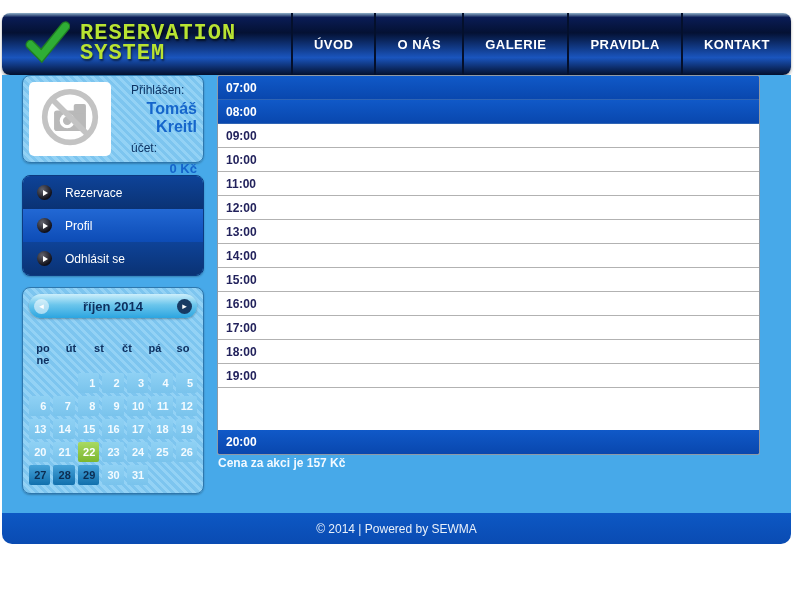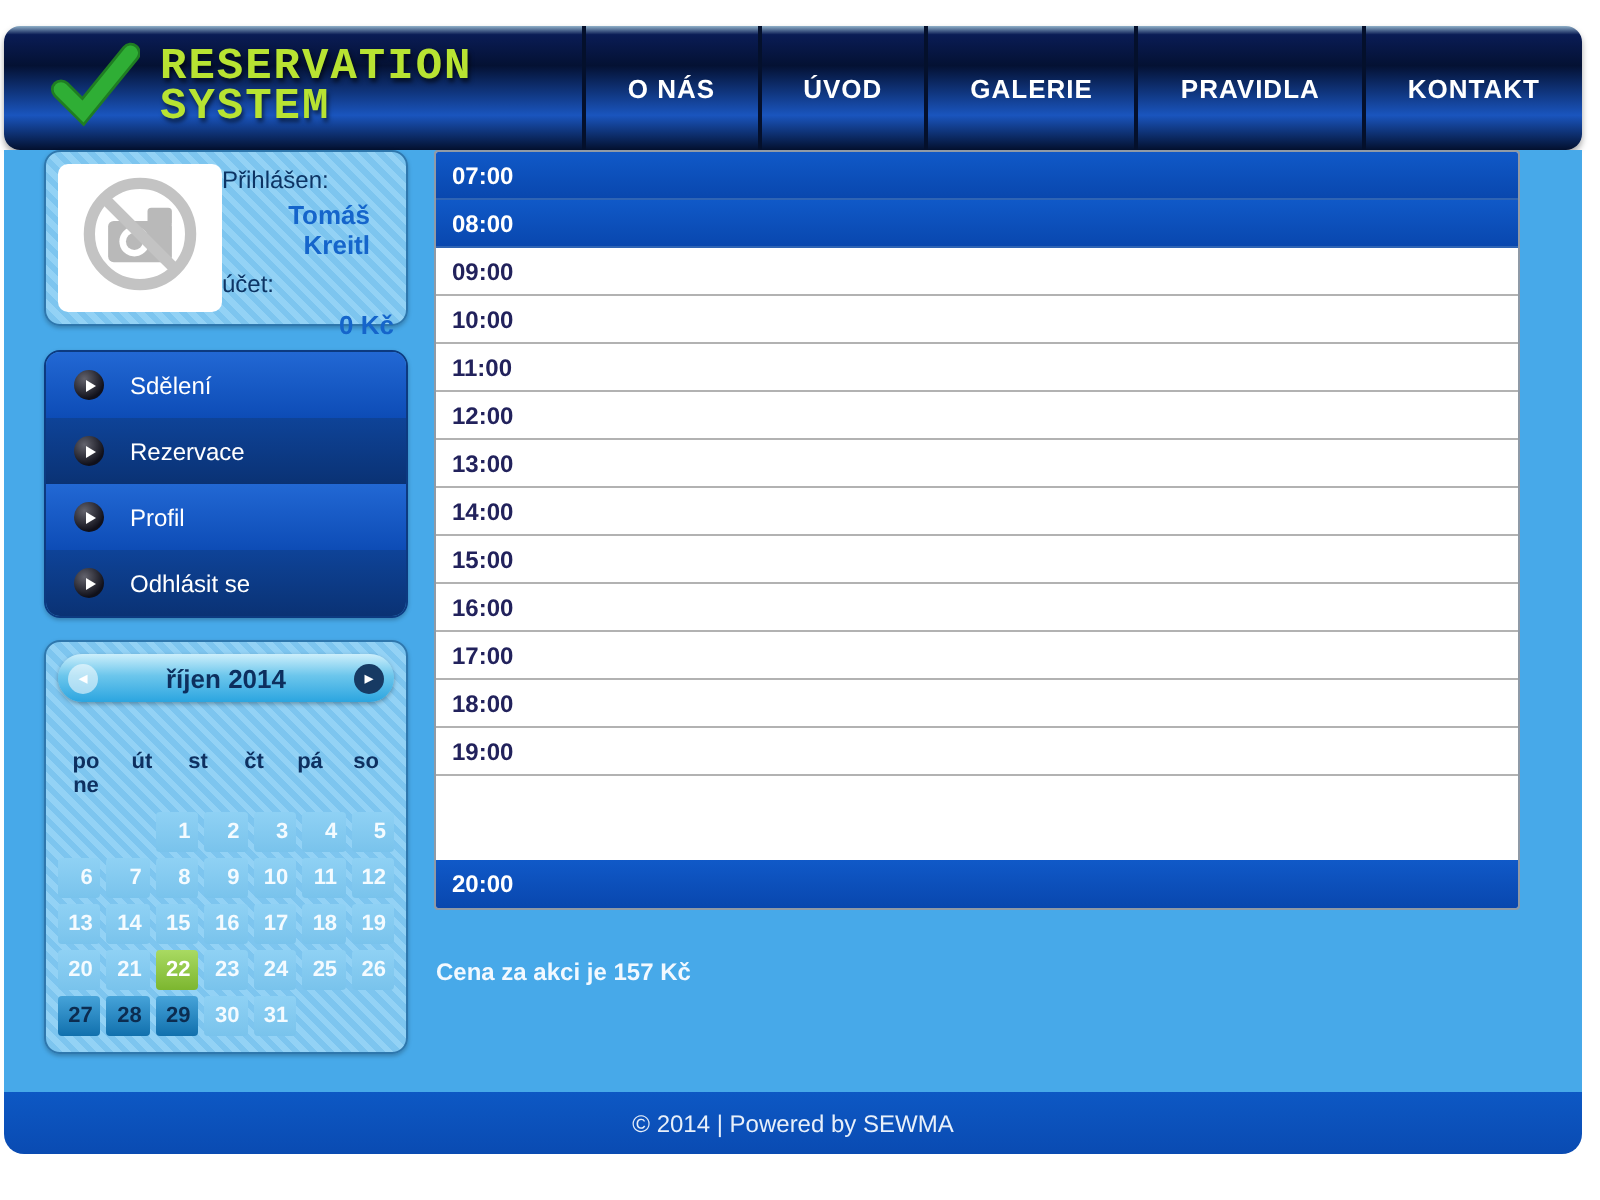--- a/index.html
+++ b/index.html
@@ -53,27 +53,27 @@
   .main-col { width: 543px; margin-left: 13px; }
 
   
   .striped {
     background: repeating-linear-gradient(45deg, #93d2f5 0 3px, #7dc5ef 3px 6px);
     border: 1px solid #2e77ad;
     border-radius: 8px;
   }
 
   
-  .user-box { padding: 6px; display: flex; gap: 0; height: 88px; box-shadow: 0 1px 2px rgba(0,0,0,0.25); }
+  .user-box { padding: 6px; display: flex; gap: 20px; height: 88px; box-shadow: 0 1px 2px rgba(0,0,0,0.25); }
   .photo-box {
     width: 82px; height: 74px; background: #ffffff; border-radius: 5px;
     display: flex; align-items: center; justify-content: center; flex-shrink: 0;
   }
   .user-info { flex: 1; font-size: 12px; color: #0d3464; padding-top: 1px; }
-  .user-name { color: #1565cb; font-weight: bold; text-align: right; margin: 3px 12px 5px 0; font-size: 13px; }
+  .user-name { color: #1565cb; font-weight: bold; text-align: right; margin: 3px 0 5px 0; font-size: 16px; }
   .balance { color: #1565cb; font-weight: bold; text-align: right; margin-top: 6px; font-size: 13px; }
 
   
   .menu-box { margin-top: 12px; border-radius: 8px; overflow: hidden; border: 1px solid #0c3a80; box-shadow: 0 1px 2px rgba(0,0,0,0.25); }
   .menu-item {
     height: 33px; display: flex; align-items: center; gap: 13px;
     padding-left: 14px; color: #ffffff; font-size: 12px; cursor: pointer;
   }
   .menu-item.odd  { background: linear-gradient(180deg, #2268d4 0%, #0d4cb6 100%); }
   .menu-item.even { background: linear-gradient(180deg, #0e4398 0%, #0a3274 100%); }
@@ -124,21 +124,21 @@
   .time-row {
     height: 24px; line-height: 24px; padding-left: 8px;
     font-size: 12px; font-weight: bold; color: #22225c;
     background: #ffffff; border-bottom: 1px solid #b2b2b2; cursor: pointer;
   }
   .time-row:last-child { border-bottom: none; margin-top: 42px; }
   .time-row[data-state="busy"] {
     background: linear-gradient(180deg, #1059c8, var(--busy-row-blue, #0947ae));
     color: #ffffff; border-bottom-color: #2f64b4;
   }
-  .price-note { color: #f2f9ff; font-weight: bold; font-size: 12px; margin-top: 24px; padding-left: 1px; }
+  .price-note { color: #f2f9ff; font-weight: bold; font-size: 12px; margin-top: 1px; padding-left: 1px; }
 
   
   .footer {
     height: 31px;
     background: linear-gradient(180deg, #0d58c4, var(--footer-blue, #0a4bb2));
     border-radius: 0 0 10px 10px;
     display: flex; align-items: center; justify-content: center;
     color: #e8f0fa; font-size: 12px;
   }
 </style>
@@ -154,22 +154,22 @@
           <path d="M7 27 L19 39 L45 7" stroke="#1f7d22" stroke-width="11" fill="none" stroke-linecap="round"></path>
           <path d="M7 27 L19 39 L45 7" stroke="#2fae35" stroke-width="8" fill="none" stroke-linecap="round"></path>
         </svg>
       </span>
       <div class="logo-text">
         <div>RESERVATION</div>
         <div>SYSTEM</div>
       </div>
     </div>
     <nav class="nav">
+      <div class="nav-item">ÚVOD</div>
       <div class="nav-item">O NÁS</div>
-      <div class="nav-item">ÚVOD</div>
       <div class="nav-item">GALERIE</div>
       <div class="nav-item">PRAVIDLA</div>
       <div class="nav-item">KONTAKT</div>
     </nav>
   </div>
 
   <div class="main-area">
 
     <div class="content">
 
@@ -190,24 +190,20 @@
           </div>
           <div class="user-info">
             <div>Přihlášen:</div>
             <div class="user-name">Tomáš Kreitl</div>
             <div>účet:</div>
             <div class="balance">0 Kč</div>
           </div>
         </div>
 
         <div class="menu-box">
-          <div class="menu-item odd">
-            <span class="bullet"></span>
-            <span>Sdělení</span>
-          </div>
           <div class="menu-item even">
             <span class="bullet"></span>
             <span>Rezervace</span>
           </div>
           <div class="menu-item odd">
             <span class="bullet"></span>
             <span>Profil</span>
           </div>
           <div class="menu-item even">
             <span class="bullet"></span>

